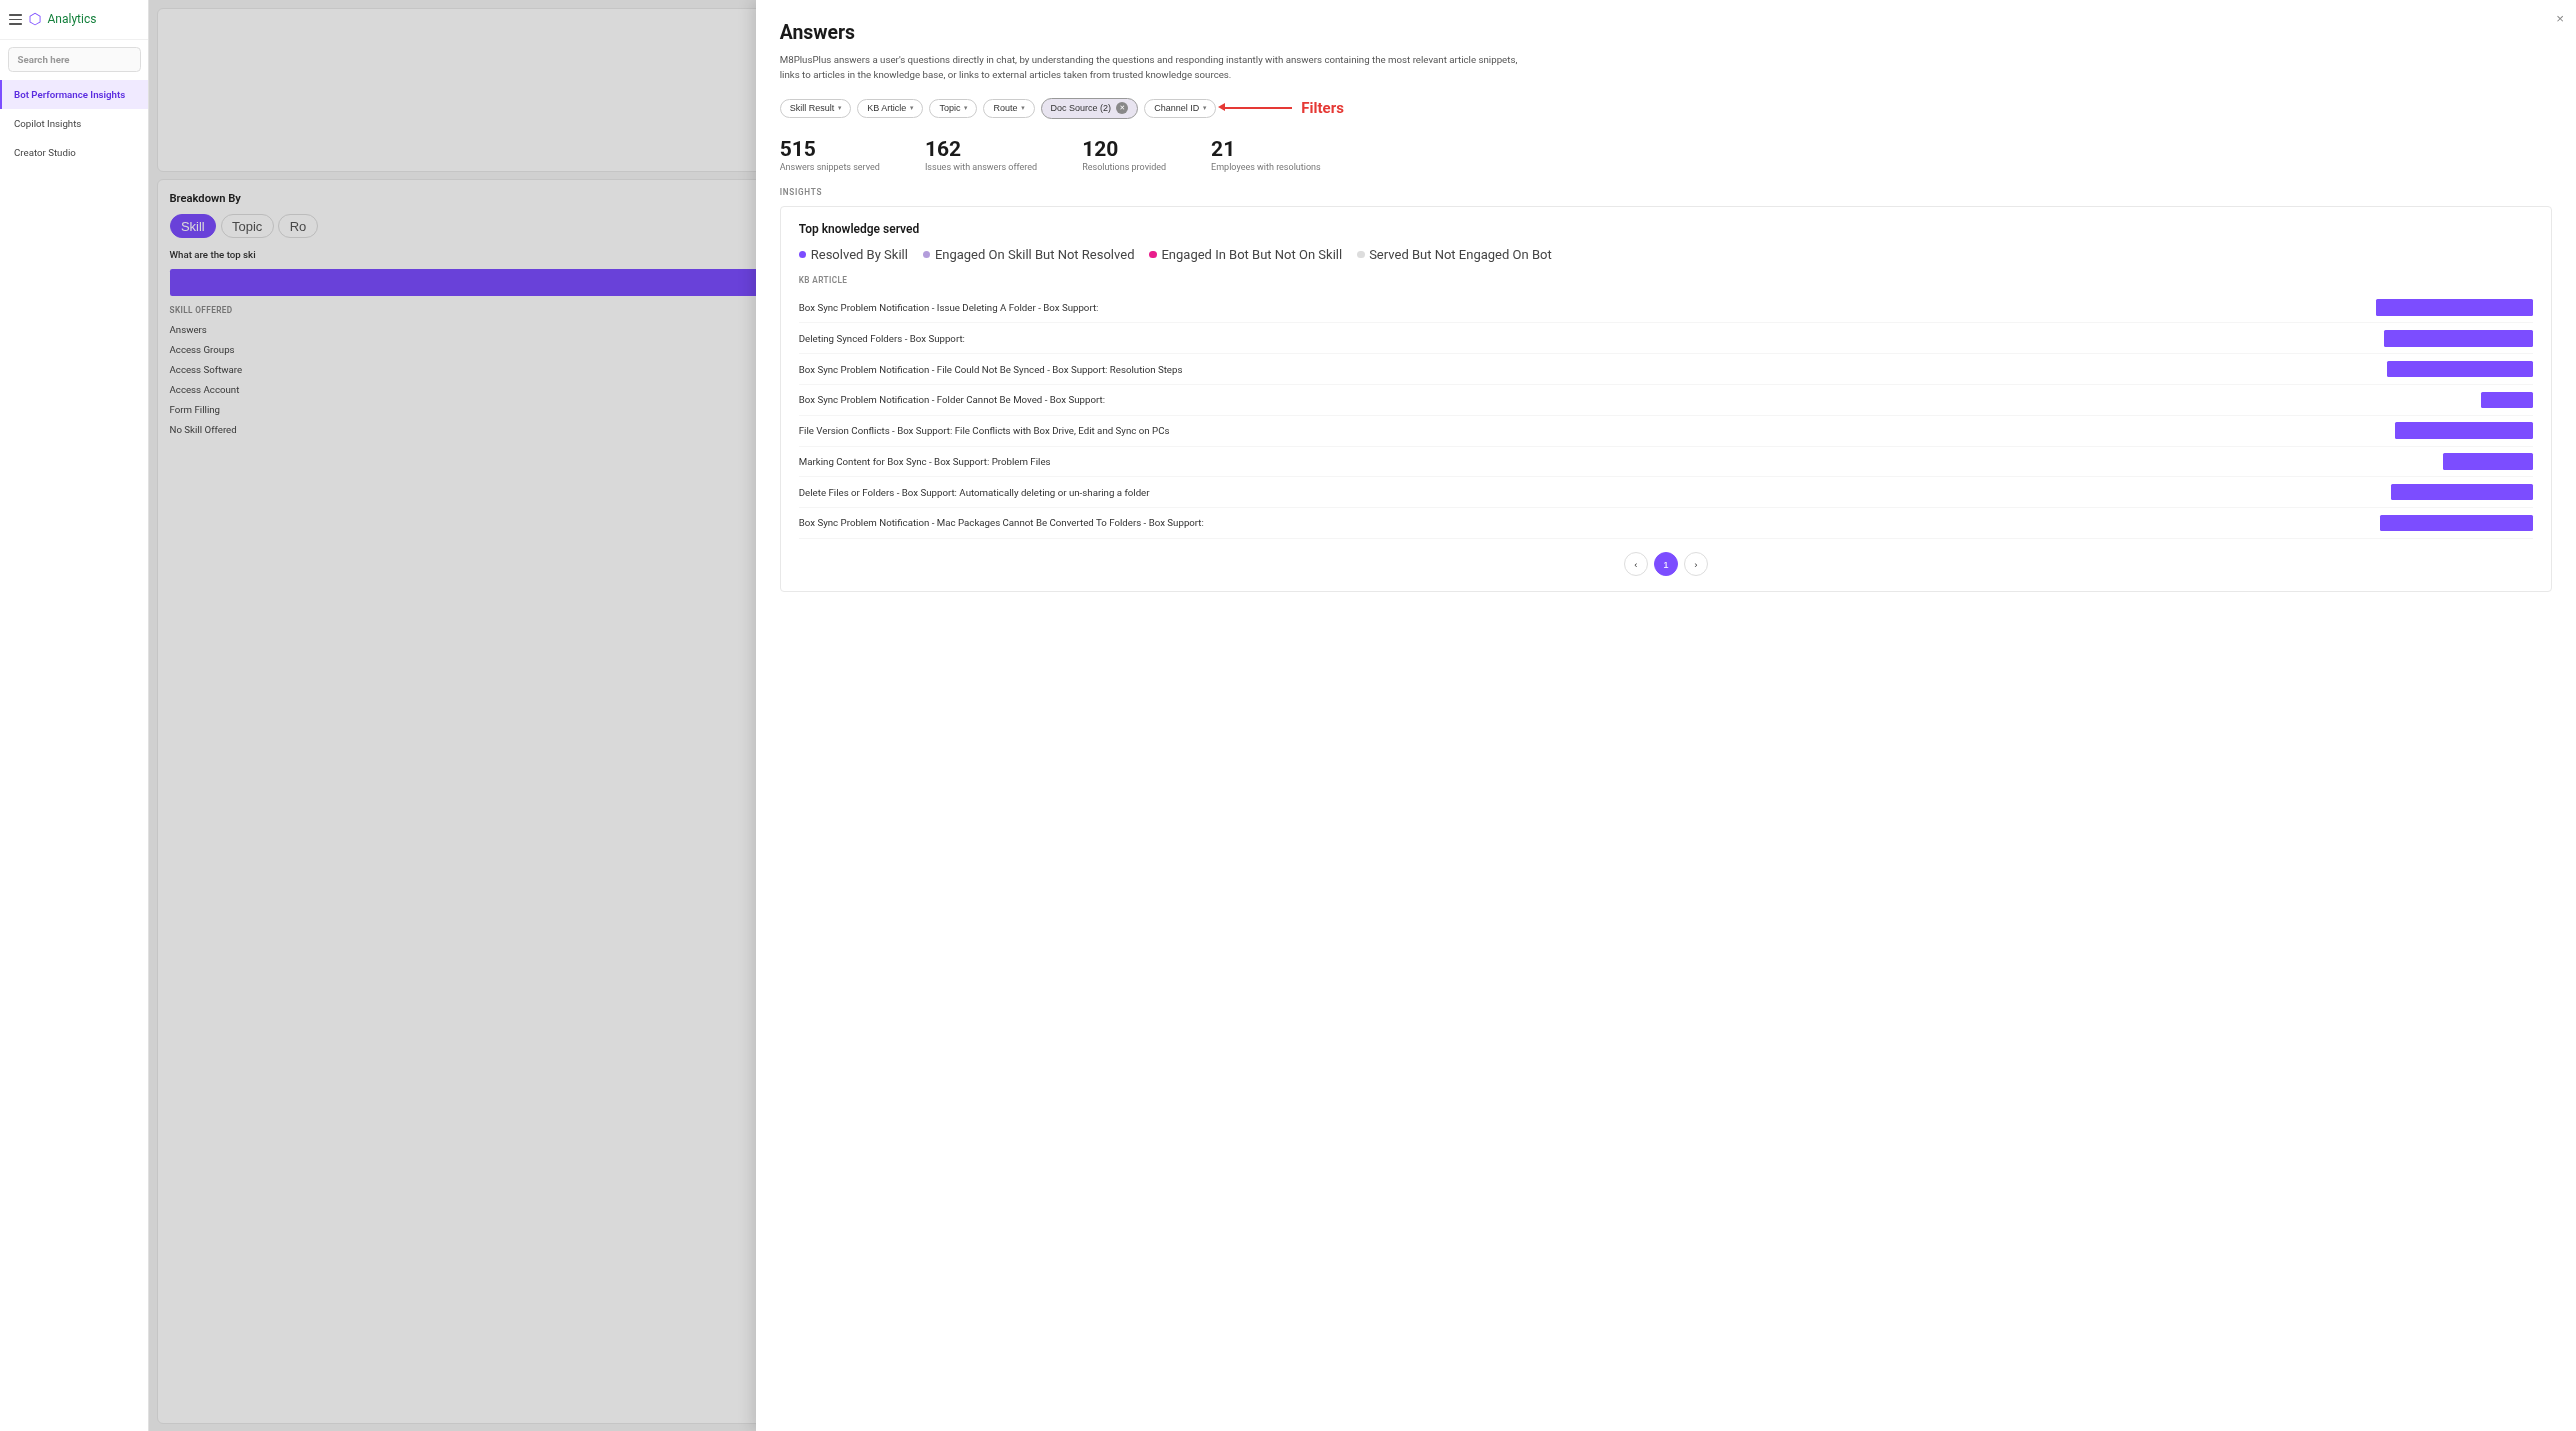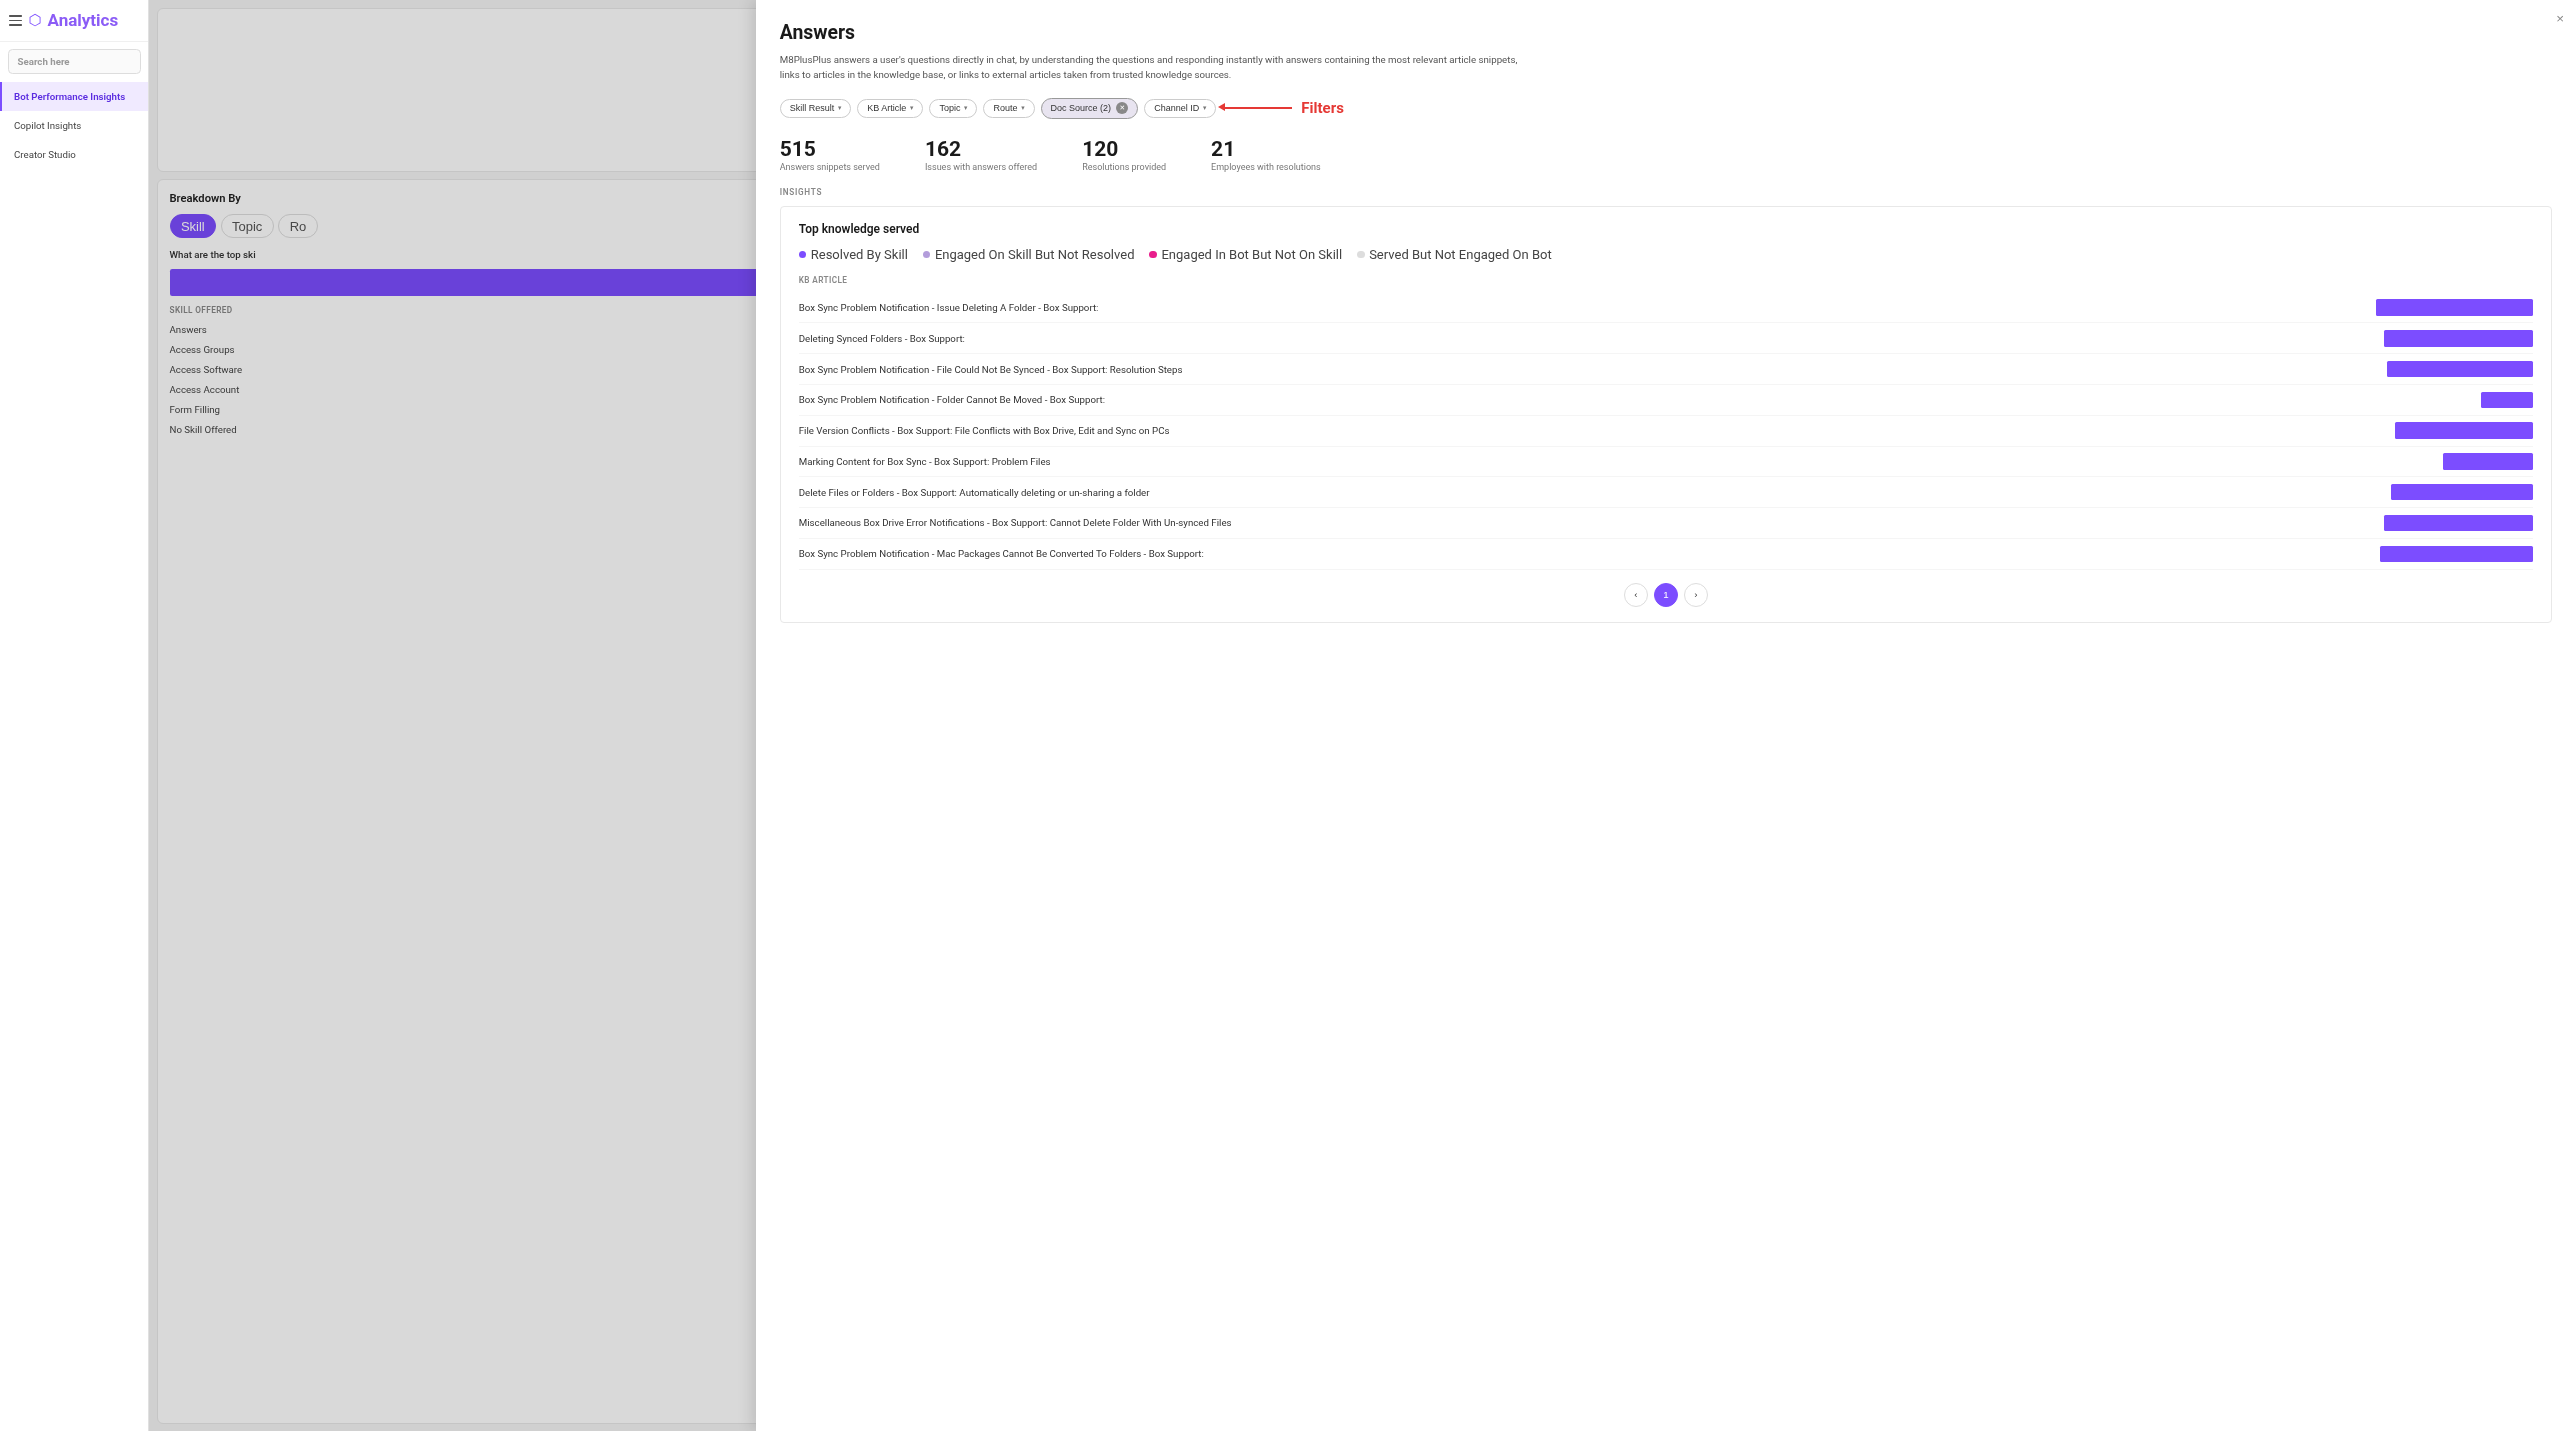--- a/index.html
+++ b/index.html
@@ -18,21 +18,21 @@
     .sidebar-header {
       display: flex;
       align-items: center;
       padding: 10.4px 9px;
       border-bottom: 0.7px solid #f0f0f0;
       gap: 6px;
     }
     .hamburger-icon { cursor: pointer; display: flex; flex-direction: column; gap: 3px; }
     .hamburger-icon span { display: block; width: 13.4px; height: 1.5px; background: #555; border-radius: 0.7px; }
     .logo-icon { color: #7c4dff; font-size: 15px; }
-    .sidebar-title { font-size: 17px; font-weight: 700; color: #8b5cf6; }
+    .sidebar-title { font-size: 12px; font-weight: 400; color: #15803d; }
 
     .search-box {
       margin: 7.5px;
       padding: 6px 9px;
       border: 0.7px solid #ddd;
       border-radius: 4.5px;
       font-size: 9.7px;
       color: #999;
       background: #fafafa;
       cursor: text;
@@ -478,26 +478,20 @@
               <div class="kb-bar" style="width:90px"></div>
             </div>
         </div>
         <div class="kb-row">
           <span class="kb-row-label">Delete Files or Folders - Box Support: Automatically deleting or un-sharing a folder</span>
           <div class="kb-bar-container">
               <div class="kb-bar" style="width:142px"></div>
             </div>
         </div>
         <div class="kb-row">
-          <span class="kb-row-label">Miscellaneous Box Drive Error Notifications - Box Support: Cannot Delete Folder With Un-synced Files</span>
-          <div class="kb-bar-container">
-              <div class="kb-bar" style="width:149px"></div>
-            </div>
-        </div>
-        <div class="kb-row">
           <span class="kb-row-label">Box Sync Problem Notification - Mac Packages Cannot Be Converted To Folders - Box Support:</span>
           <div class="kb-bar-container">
               <div class="kb-bar" style="width:153px"></div>
             </div>
         </div>
 
         <div class="pagination">
           <button class="page-btn">‹</button>
           <button class="page-btn active">1</button>
           <button class="page-btn">›</button>

